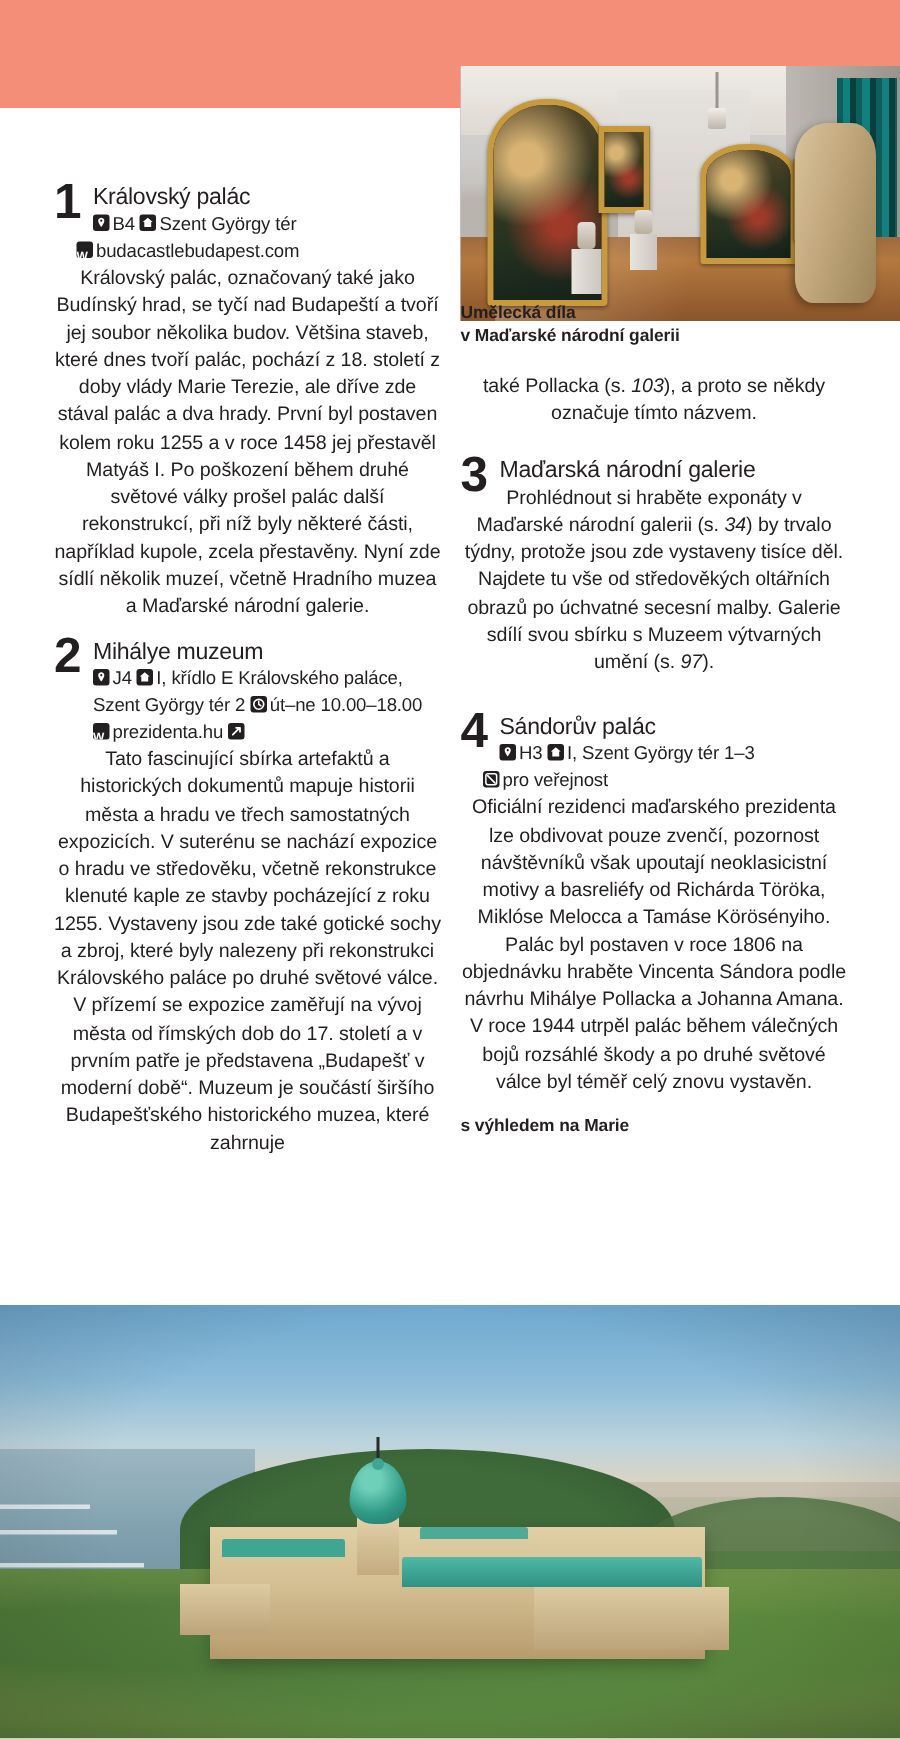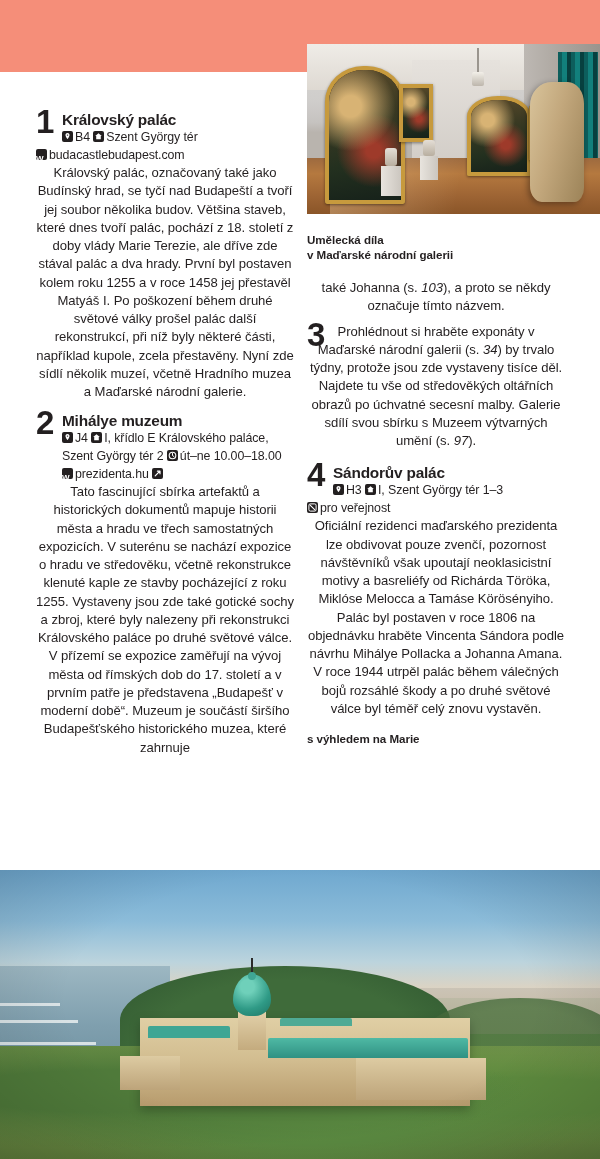--- a/index.html
+++ b/index.html
@@ -118,21 +118,21 @@
   
   .col {
     position: absolute;
     width: 258px;
     font-size: 13.1px;
     line-height: 18.25px;
     letter-spacing: -0.05px;
     color: #231f20;
   }
   .col-left  { left: 36px;  top: 110px; }
-  .col-right { left: 307px; top: 232px; }
+  .col-right { left: 307px; top: 201px; }
 
   .caption {
     font-weight: bold;
     font-size: 11.6px;
     line-height: 15px;
     letter-spacing: -0.05px;
     margin: 0 0 17px 0;
   }
 
   .entry { position: relative; margin-bottom: 6px; }
@@ -141,33 +141,33 @@
   .num {
     position: absolute;
     left: 0;
     top: -5px;
     font-size: 33px;
     font-weight: bold;
     line-height: 33px;
     letter-spacing: -1px;
   }
   .entry-head {
-    margin: 0 0 0 26px;
+    margin: 12px 0 0 26px;
     font-size: 15.4px;
-    font-weight: bold;
+    font-weight: normal;
     line-height: 19px;
     letter-spacing: -0.2px;
   }
   .meta {
     margin: 0 0 0 26px;
     font-size: 12.4px;
     line-height: 17.6px;
     letter-spacing: -0.1px;
   }
-  .meta.full { margin-left: 0; }
+  .meta.full { margin-left: 15px; }
   .body {
     margin: 0;
     font-size: 13.1px;
     line-height: 18.25px;
     letter-spacing: -0.05px;
     text-align: center;
   }
   .body .ref { font-style: italic; }
   .spacer { height: 7px; }
 
@@ -357,26 +357,27 @@
 
 </div>
 
 <div class="col col-right">
 
   <div class="caption">
     <div>Umělecká díla</div>
     <div>v Maďarské národní galerii</div>
   </div>
 
-  <p class="body"><span>také Johanna (s. </span><span class="ref">103</span><span>), a proto se někdy označuje tímto názvem.</span></p>
+  <p class="body"><span>také Pollacka (s. </span><span class="ref">103</span><span>), a proto se někdy označuje tímto názvem.</span></p>
 
   <div class="spacer"></div>
 
   <div class="entry">
     <div class="num">3</div>
+    <div class="entry-head">Maďarská národní galerie</div>
     <p class="body"><span>Prohlédnout si hraběte exponáty v Maďarské národní galerii (s. </span><span class="ref">34</span><span>) by trvalo týdny, protože jsou zde vystaveny tisíce děl. Najdete tu vše od středověkých oltářních obrazů po úchvatné secesní malby. Galerie sdílí svou sbírku s Muzeem výtvarných umění (s. </span><span class="ref">97</span><span>).</span></p>
   </div>
 
   <div class="spacer"></div>
 
   <div class="entry">
     <div class="num">4</div>
     <div class="entry-head">Sándorův palác</div>
     <div class="meta">
       <span class="ico"><svg width="11" height="11" viewBox="0 0 11 11">

